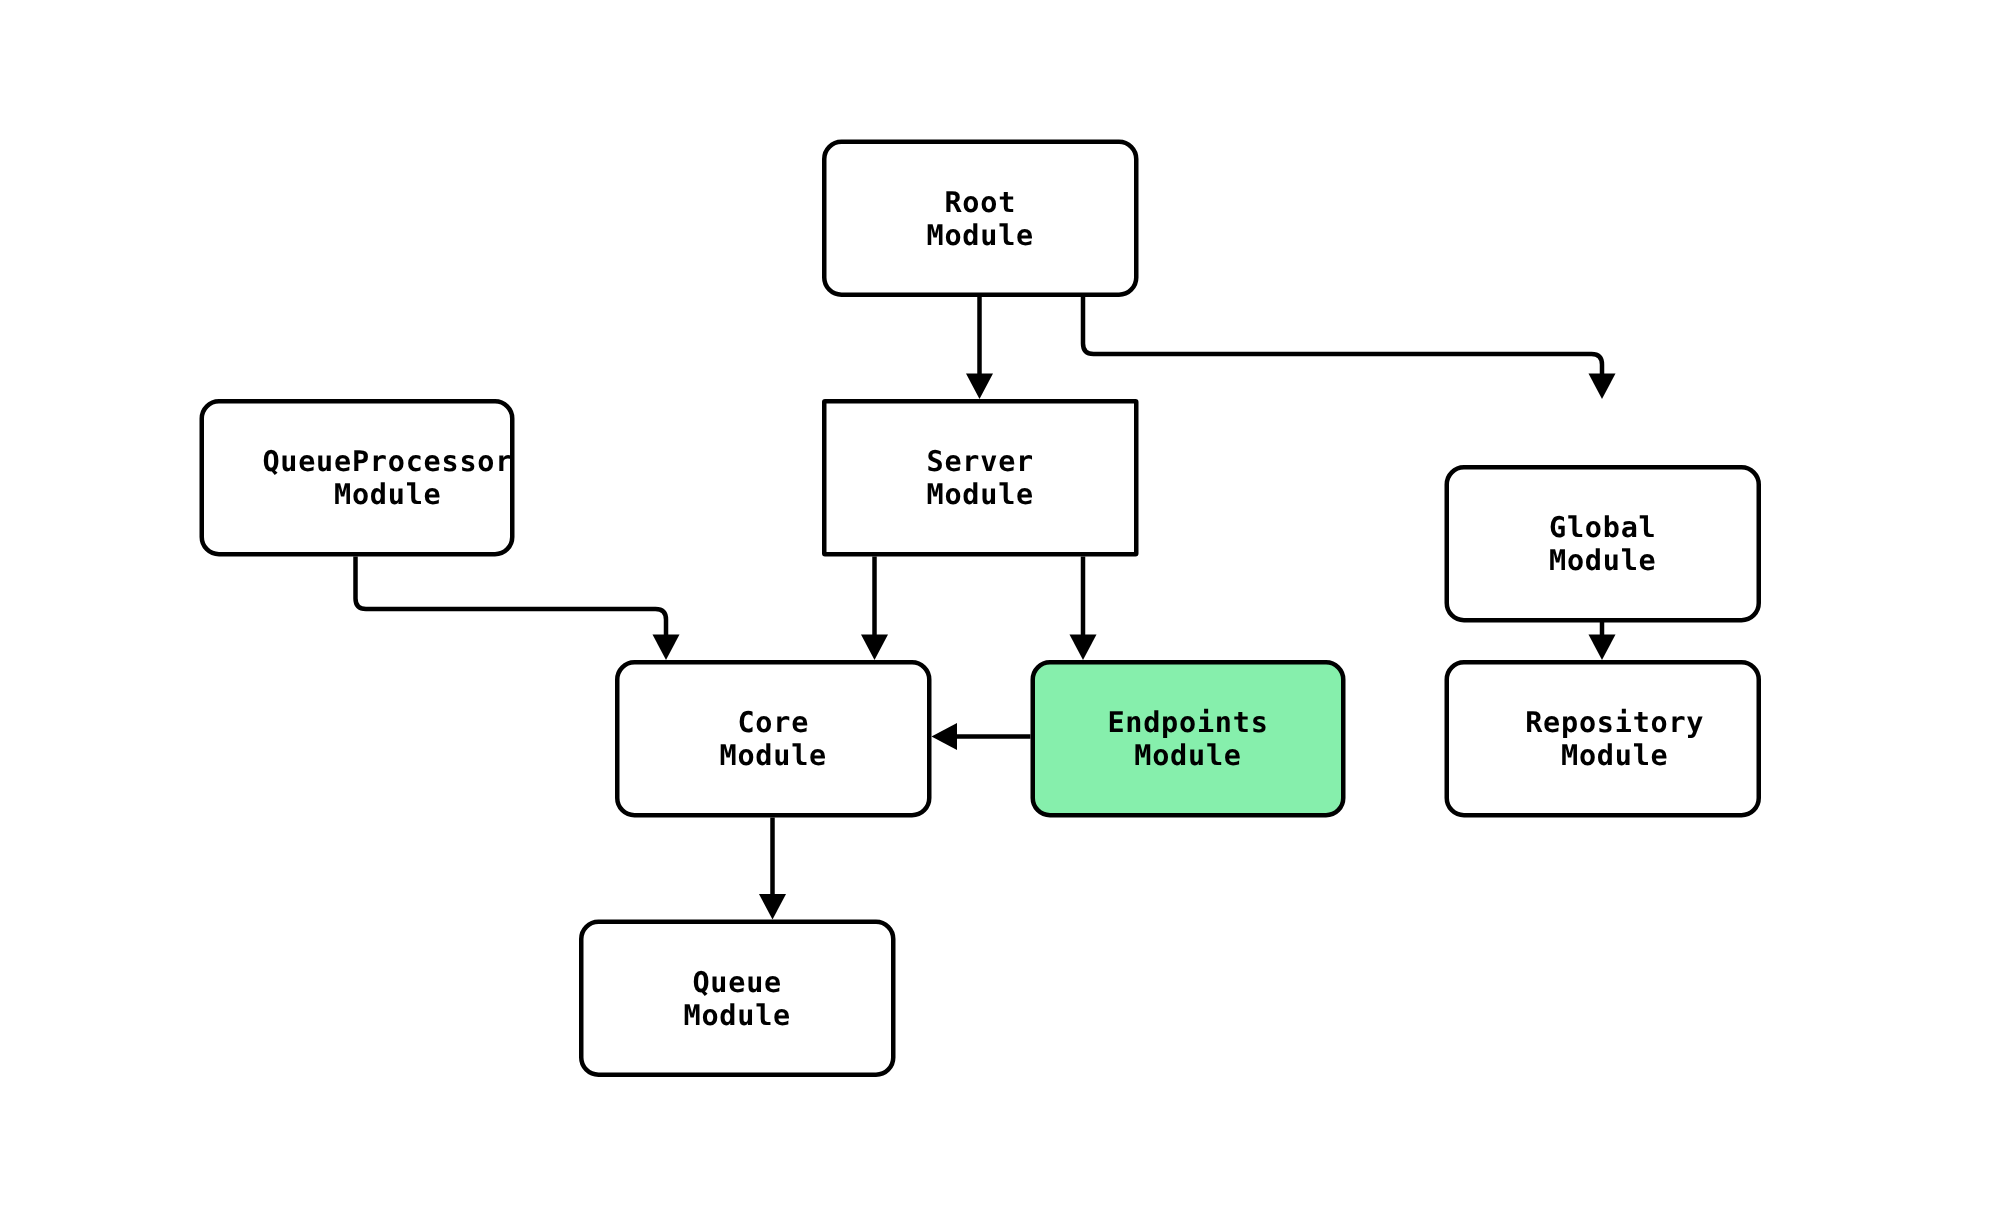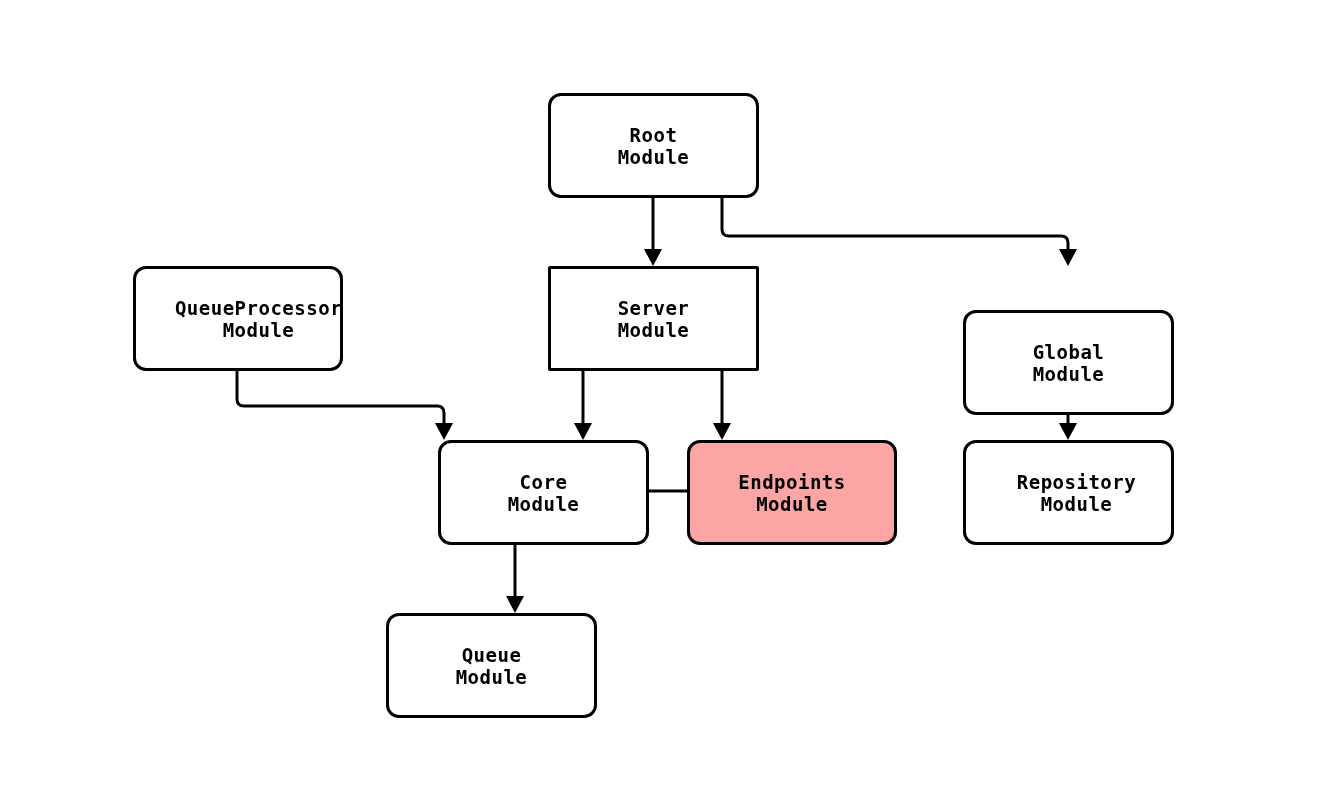--- a/index.html
+++ b/index.html
@@ -108,26 +108,26 @@
   <div class="node" style="left: 548px; top: 266px; width: 211px; height: 105px; background: rgb(255, 255, 255); border-color: rgb(0, 0, 0); border-width: 3px; border-radius: 2px;">
     <div class="node-label">Server</div>
     <div class="node-label">Module</div>
   </div>
 
   <div class="node" style="left: 963px; top: 266px; width: 211px; height: 105px; background: rgb(255, 255, 255); border-color: rgb(0, 0, 0); border-width: 3px; border-radius: 13px; margin-top: 44px;">
     <div class="node-label">Global</div>
     <div class="node-label">Module</div>
   </div>
 
-  <div class="node" style="left: 410px; top: 440px; width: 211px; height: 105px; background: rgb(255, 255, 255); border-color: rgb(0, 0, 0); border-width: 3px; border-radius: 13px; margin-left: 28px;">
+  <div class="node" style="left: 410px; top: 440px; width: 211px; height: 105px; background: rgb(255, 255, 255); border-color: rgb(0, 0, 0); border-width: 3px; border-radius: 13px;">
     <div class="node-label">Core</div>
     <div class="node-label">Module</div>
   </div>
 
-  <div class="node" style="left: 687px; top: 440px; width: 210px; height: 105px; background: #fca5a5; border-color: rgb(0, 0, 0); border-width: 3px; border-radius: 13px;">
+  <div class="node" style="left: 687px; top: 440px; width: 210px; height: 105px; background: #86efac; border-color: rgb(0, 0, 0); border-width: 3px; border-radius: 13px;">
     <div class="node-label">Endpoints</div>
     <div class="node-label">Module</div>
   </div>
 
   <div class="node" style="left: 963px; top: 440px; width: 211px; height: 105px; background: rgb(255, 255, 255); border-color: rgb(0, 0, 0); border-width: 3px; border-radius: 13px; padding-left: 16px;">
     <div class="node-label">Repository</div>
     <div class="node-label">Module</div>
   </div>
 
   <div class="node" style="left: 386px; top: 613px; width: 211px; height: 105px; background: rgb(255, 255, 255); border-color: rgb(0, 0, 0); border-width: 3px; border-radius: 13px;">

